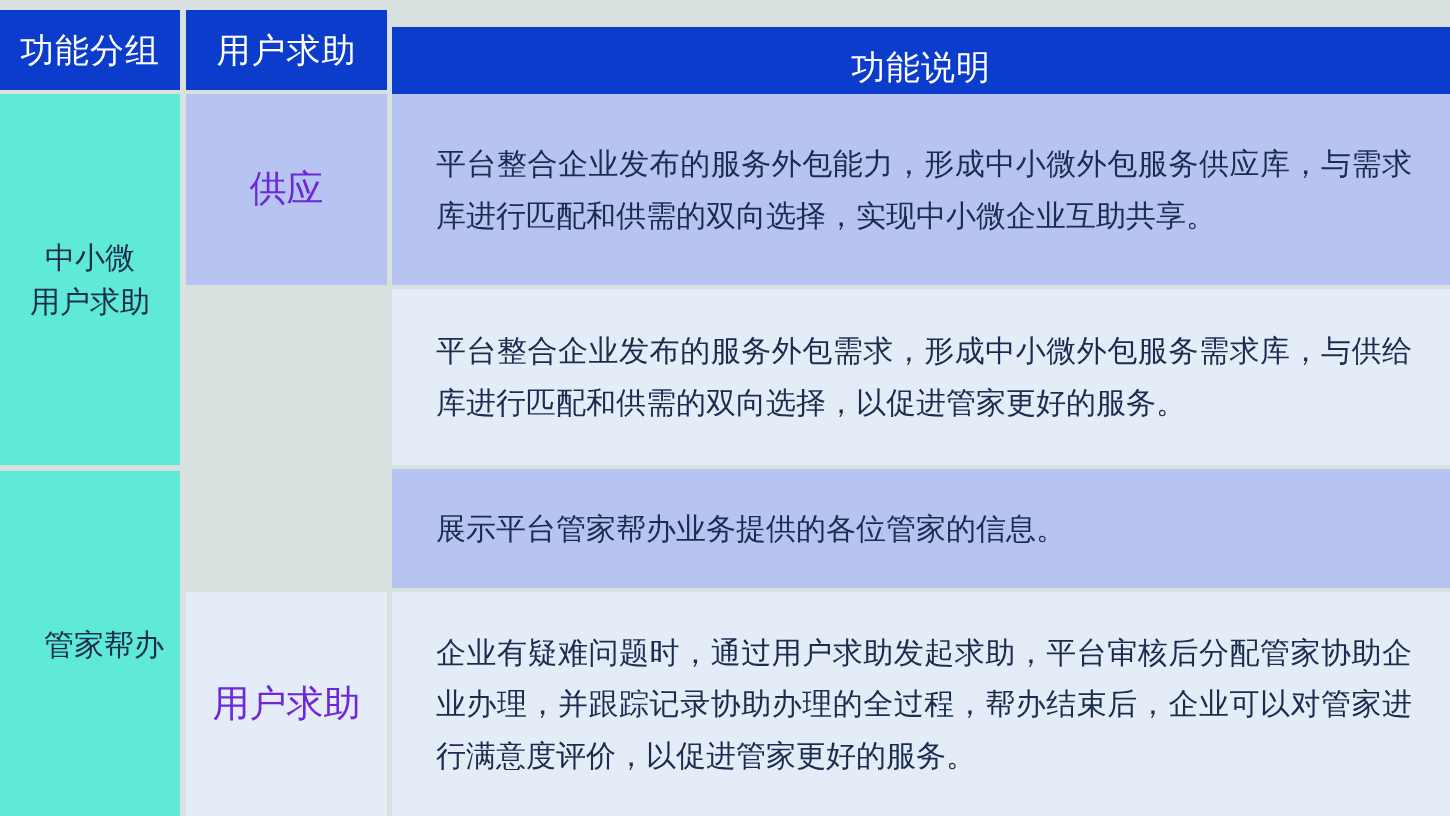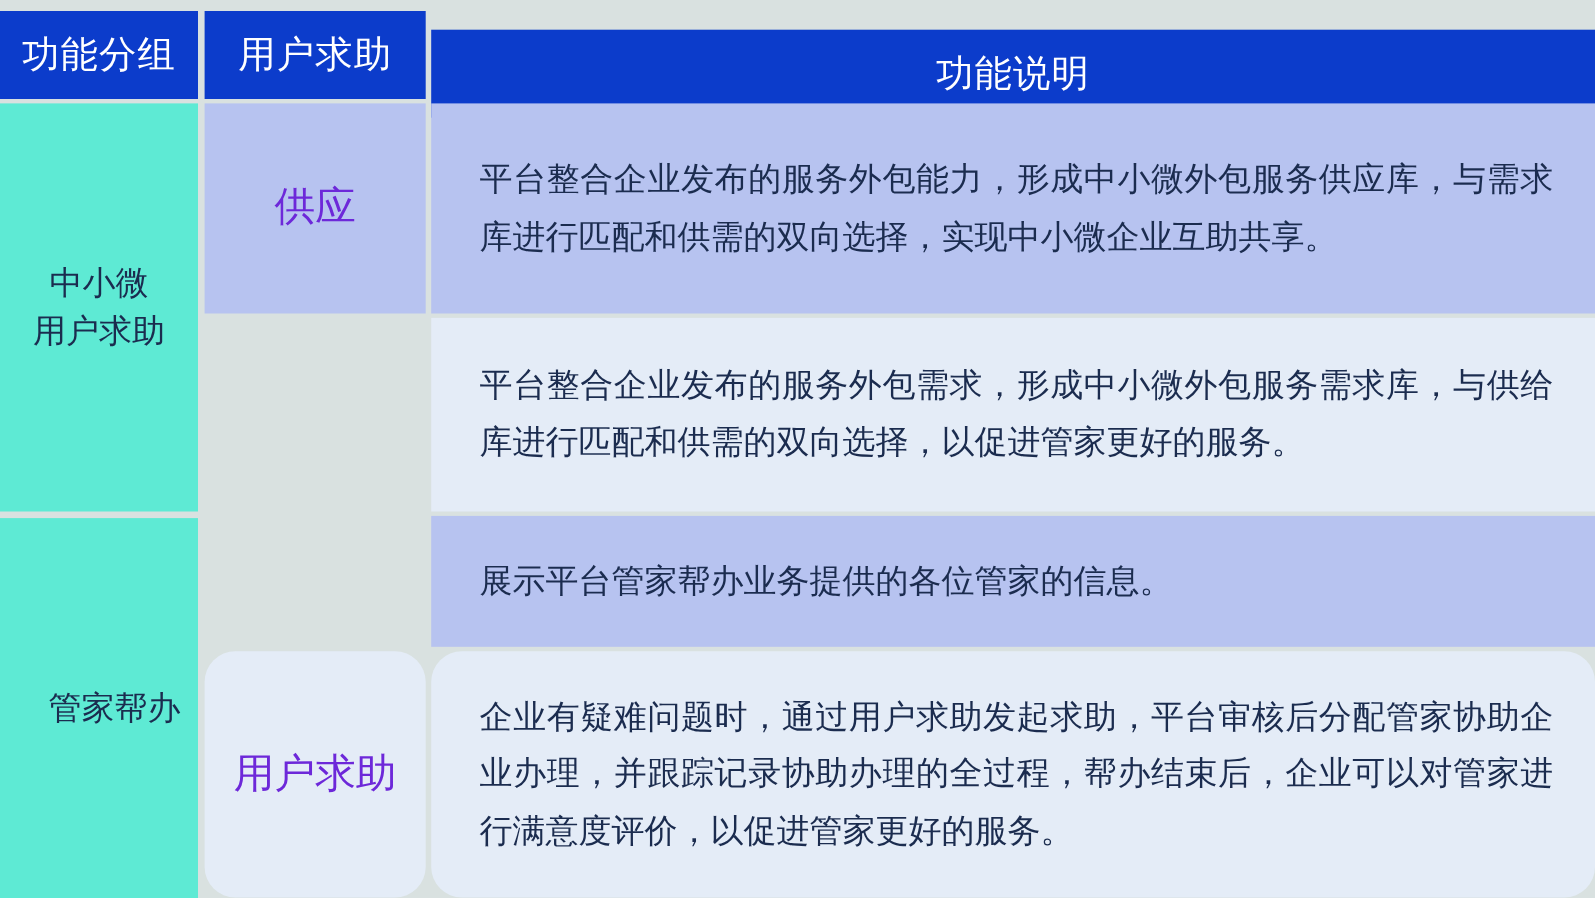--- a/index.html
+++ b/index.html
@@ -82,21 +82,21 @@
     align-items: center;
   }
   .desc span { display: block; width: 100%; }
 
   .tone-a { background: #b7c3f0; }  
   .tone-b { background: #e4ecf7; }  
 
   .r0 { top: 94px;  height: 191px; }
   .r1 { top: 289px; height: 176px; }
   .r2 { top: 469px; height: 119px; }
-  .r3 { top: 592px; height: 224px; border-radius: 28px; }
+  .r3 { top: 592px; height: 224px; }
 
   .group-label-line { display: block; }
 </style>
 </head>
 <body>
 
 <div id="table-root">
 
   <div class="cell hdr hdr-group">功能分组</div>
   <div class="cell hdr hdr-name">用户求助</div>

